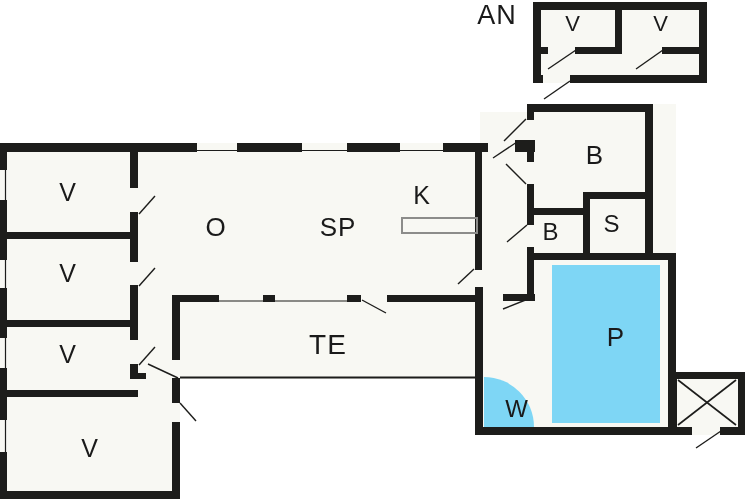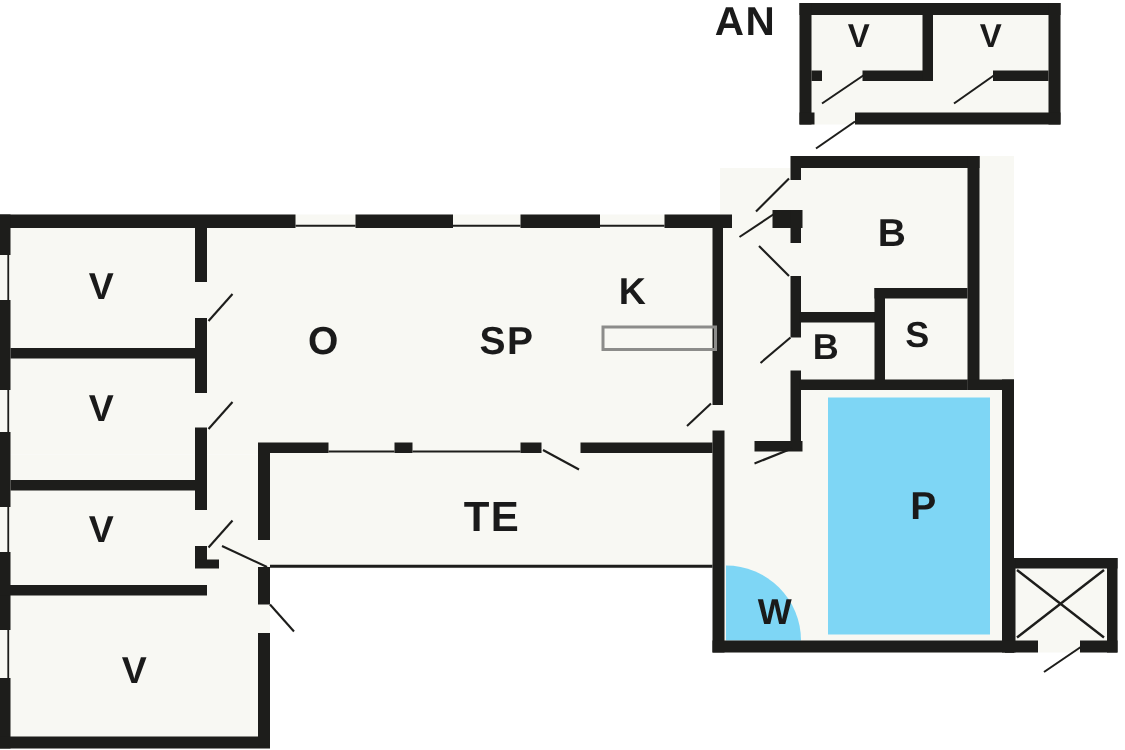--- a/index.html
+++ b/index.html
@@ -1,17 +1,17 @@
 <!DOCTYPE html>
 <html><head>
 <meta charset="utf-8">
 <style>
   html,body{margin:0;padding:0;background:#ffffff;}
   .plan{position:relative;width:750px;height:500px;background:#ffffff;overflow:hidden;
-        font-family:"Liberation Sans", sans-serif;font-weight:bold;}
+        font-family:"Liberation Sans", sans-serif;}
   .fill{position:absolute;}
   .wall{position:absolute;background:#1d1d1b;}
   .room-label{position:absolute;transform:translate(-50%,-50%);color:#1a1a1a;
         letter-spacing:1px;line-height:1;white-space:nowrap;}
   .counter{position:absolute;border:2px solid #8c8c8a;background:transparent;}
   .pool{position:absolute;}
   .quarter{position:absolute;border-top-right-radius:100%;}
   svg.overlay{position:absolute;left:0;top:0;pointer-events:none;}
 </style>
 </head>

